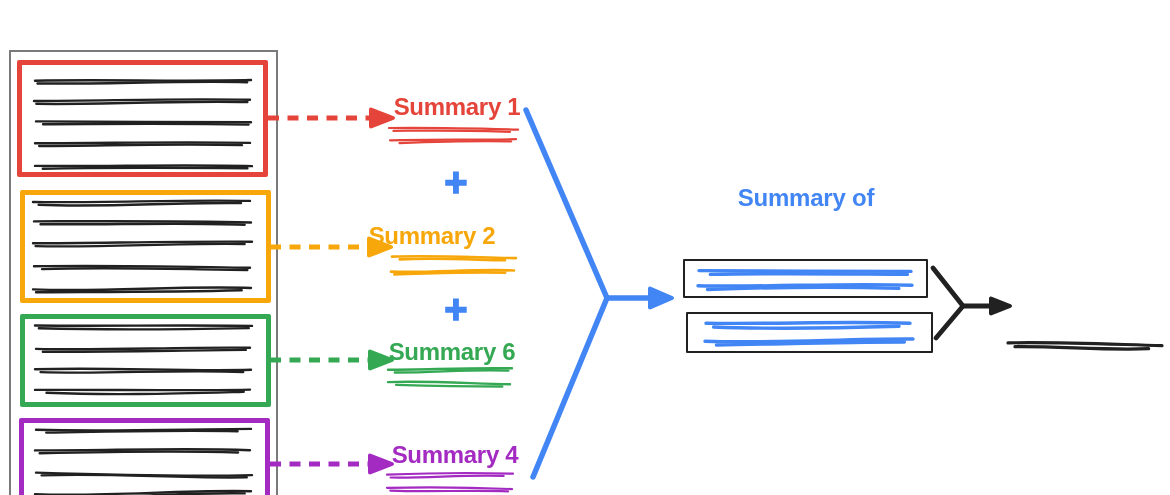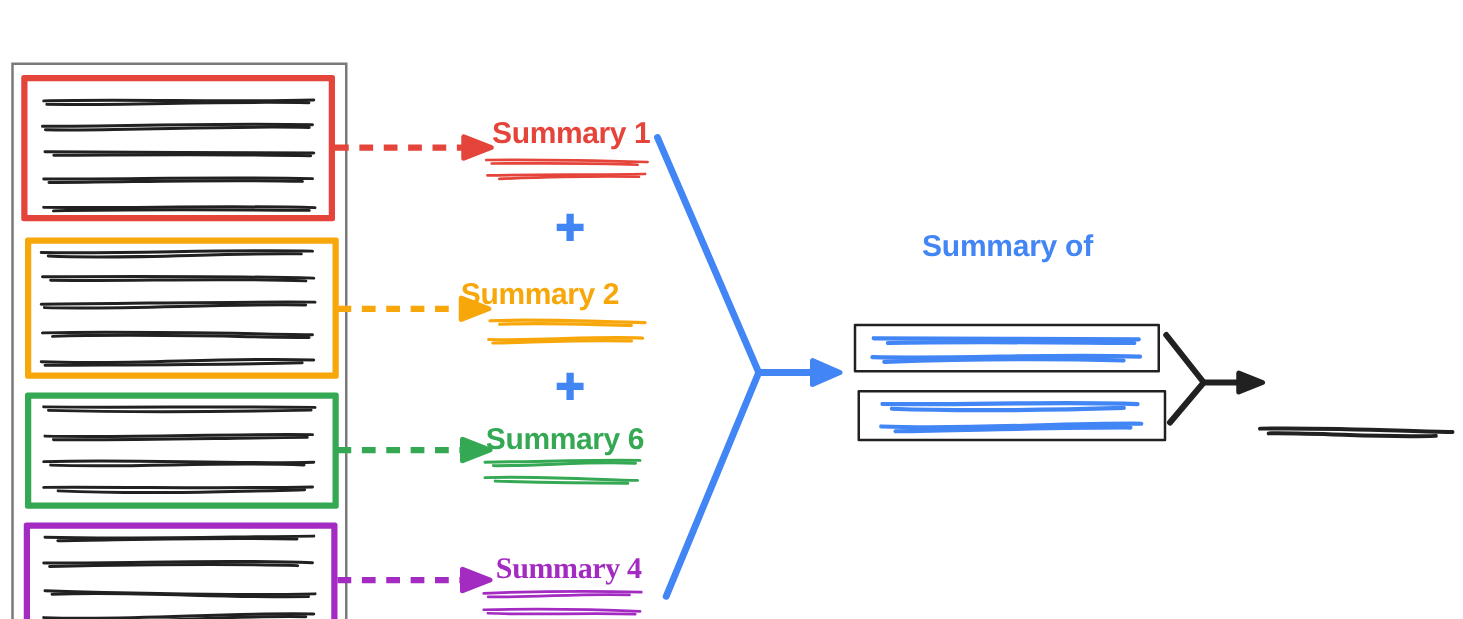--- a/index.html
+++ b/index.html
@@ -211,21 +211,21 @@
         <g>
           <path d="M 1008 302.9 C 1059.3 301.9, 1110.7 304.3, 1162 305.6" fill="none" stroke="var(--ink)" stroke-width="3.2" stroke-linecap="round"></path>
           <path d="M 1148.6478602718853 308.7 C 1104.1 310.5, 1059.5 306.1, 1014.9538288716576 306.7" fill="none" stroke="var(--ink)" stroke-width="3.2" stroke-linecap="round"></path>
         </g>
       </g>
   </svg>
 
   <div class="label red" style="left:457px;top:55px;">Summary 1</div>
   <div class="label yellow" style="left:432px;top:184px;">Summary 2</div>
   <div class="label green" style="left:452px;top:300px;">Summary 6</div>
-  <div class="label purple" style="left:455px;top:403px;font-family:Liberation Serif, serif;">Summary 4</div>
+  <div class="label purple" style="left:455px;top:403px;">Summary 4</div>
 
   <div class="plus" style="left:456px;top:142px;">+</div>
   <div class="plus" style="left:456px;top:269px;">+</div>
 
   <div class="title">
     <span>Summary of</span>
   </div>
 
   <div class="final-text">
   </div>

